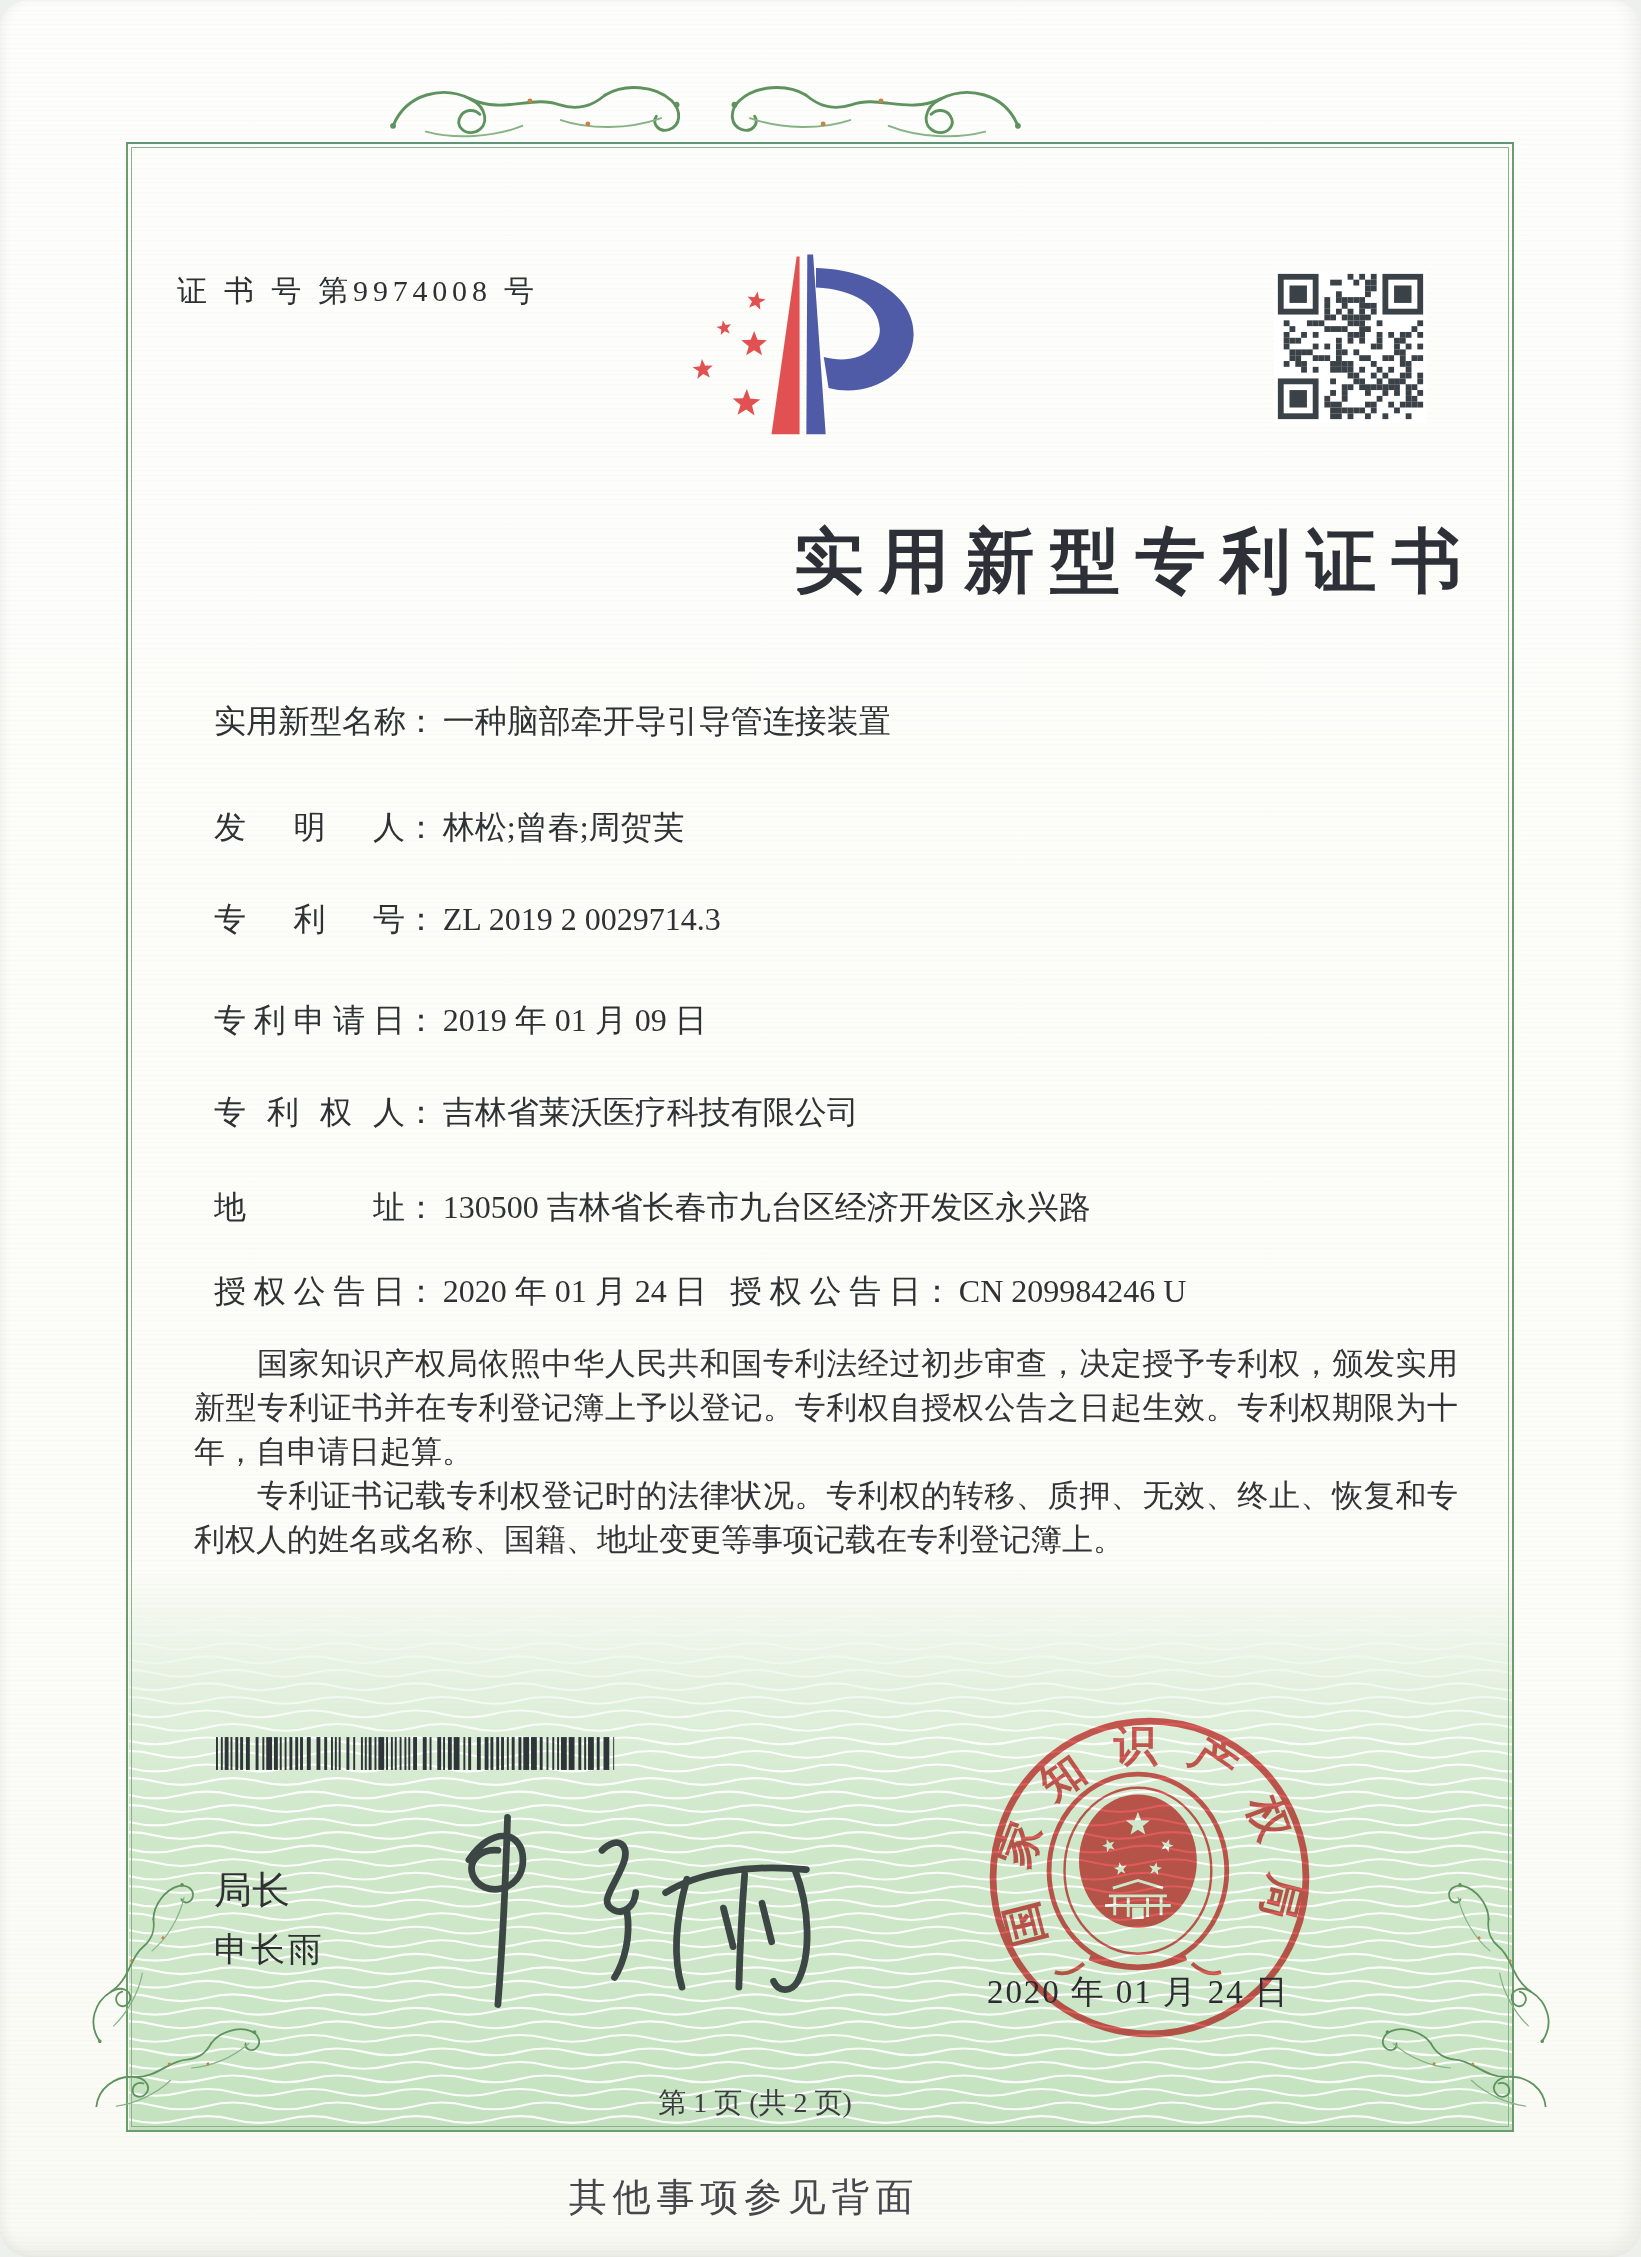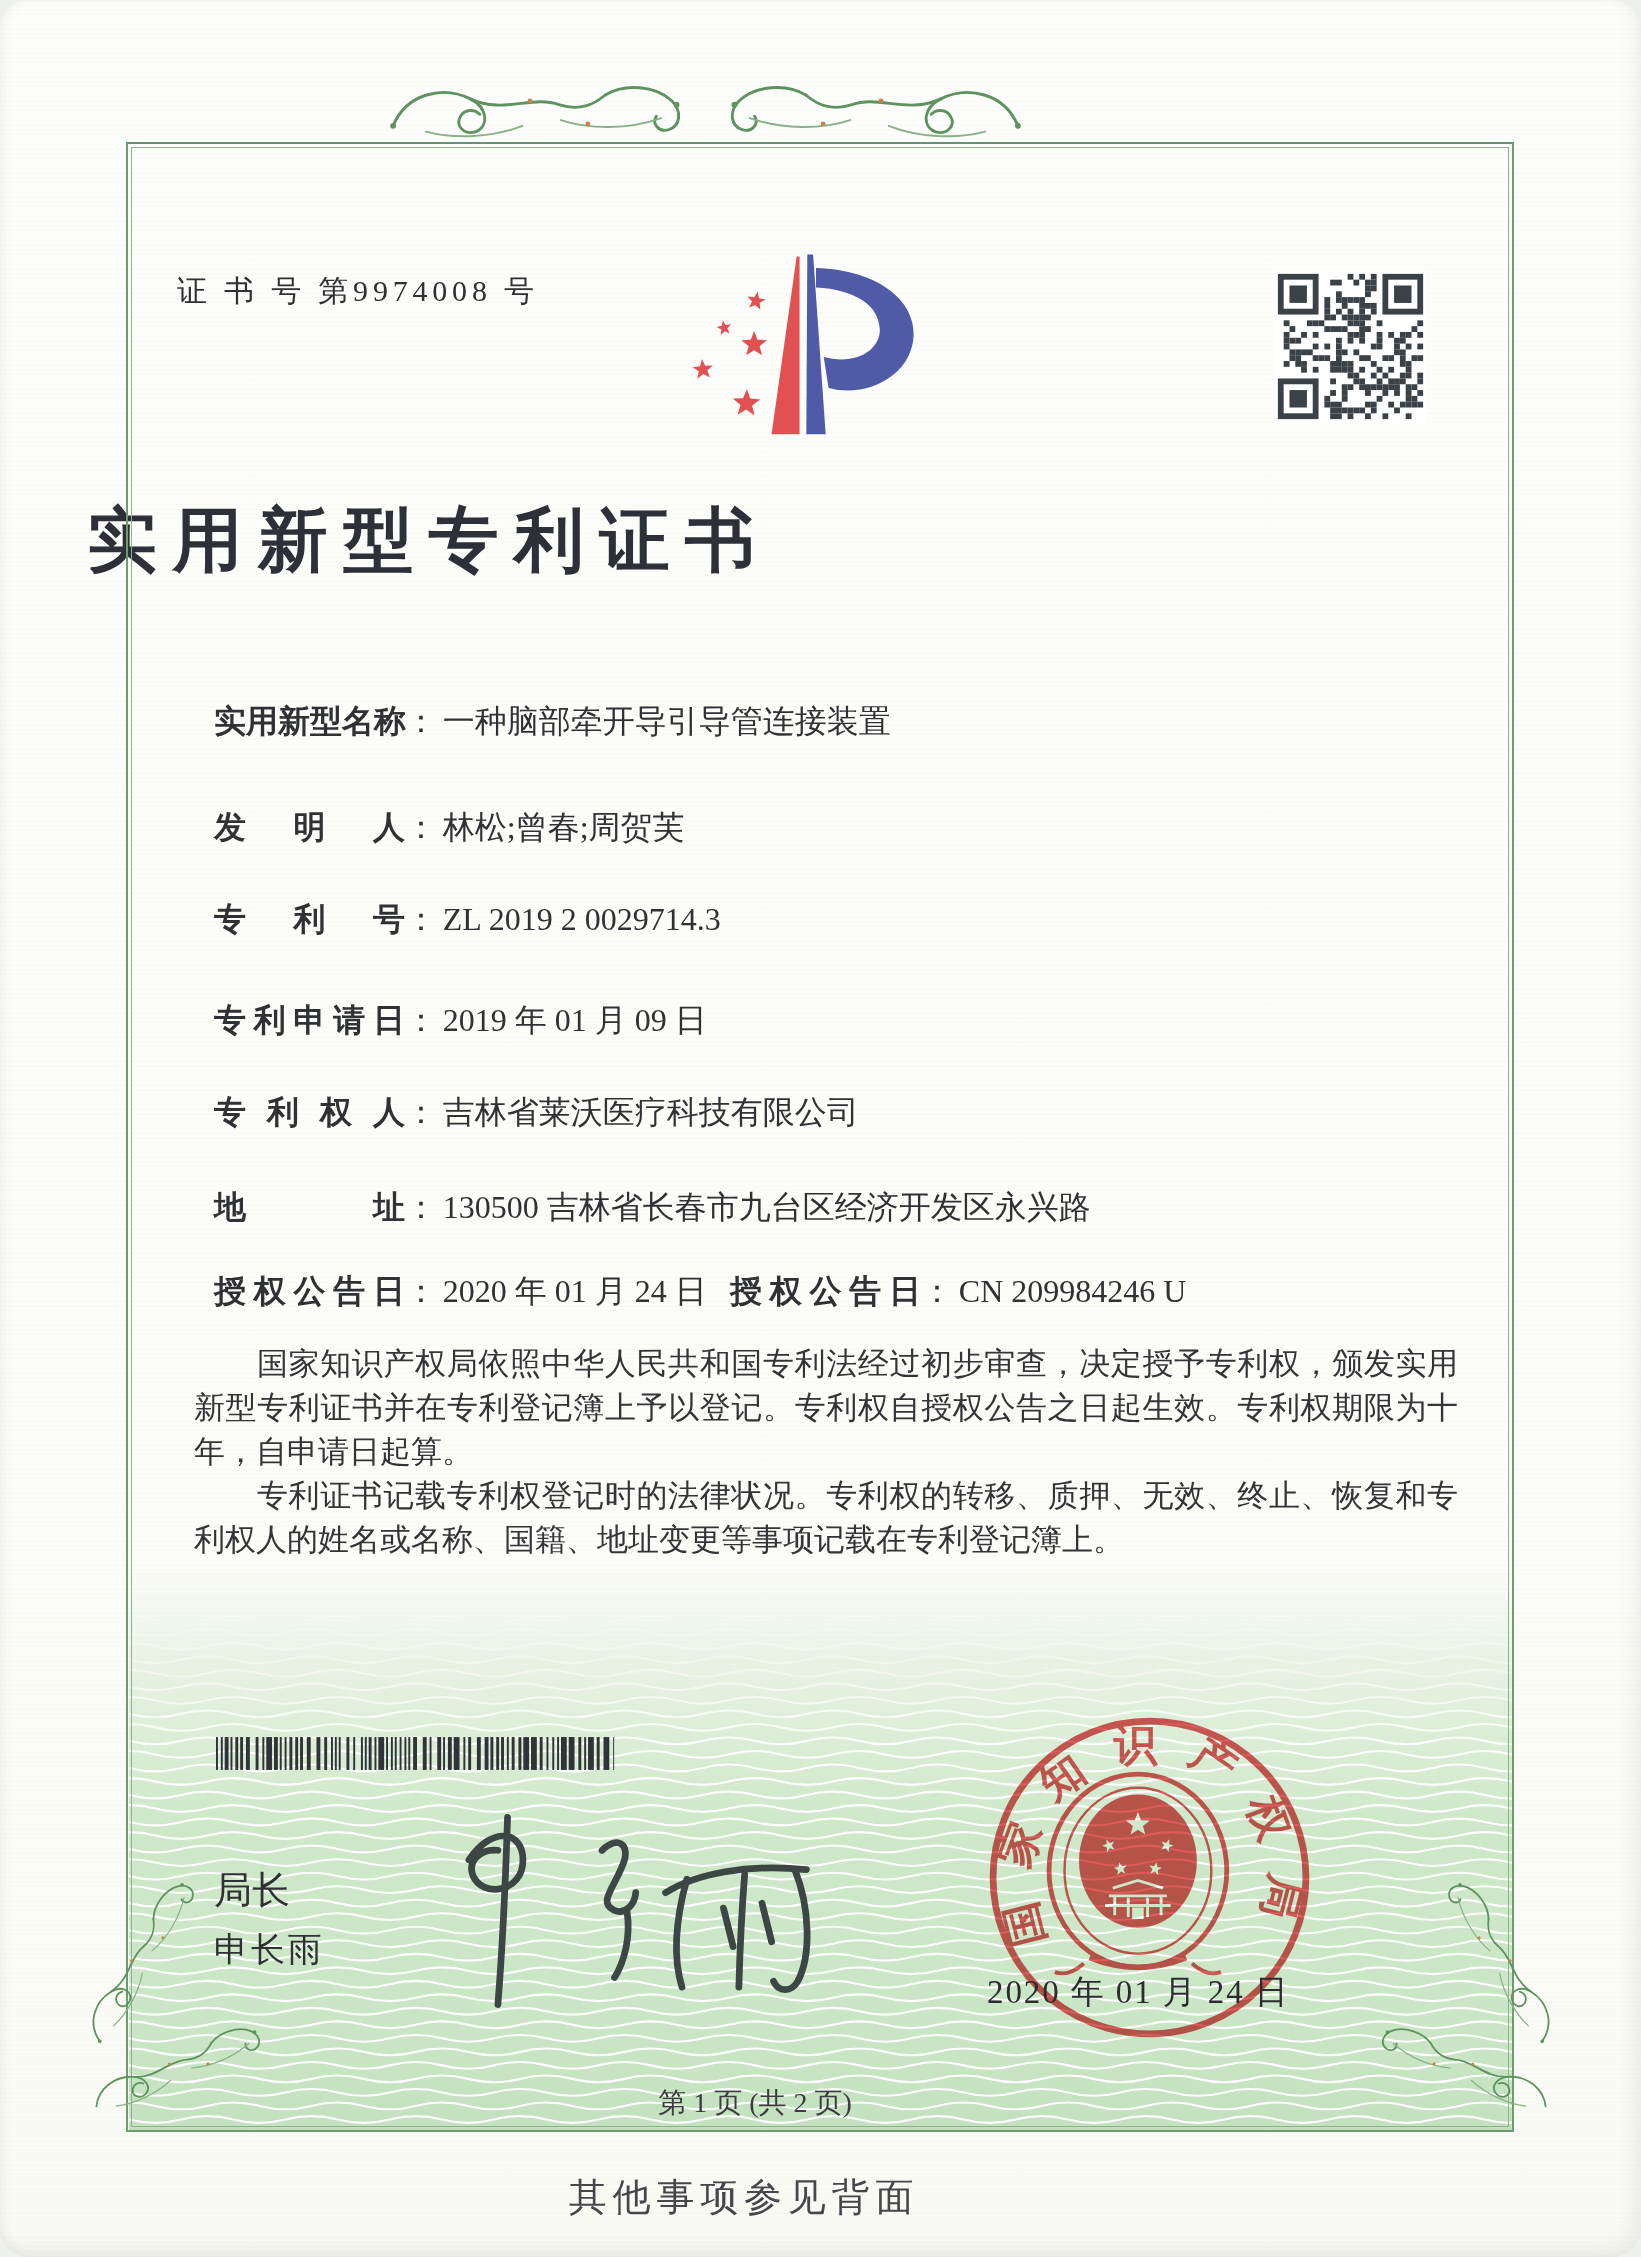--- a/index.html
+++ b/index.html
@@ -30,27 +30,27 @@
   }
   .green-band svg { position:absolute; inset:0; }
   .ornament { position:absolute; z-index:7; pointer-events:none; }
   .cert-no {
     position:absolute; left:177px; top:271px; z-index:5;
     font-size:30px; letter-spacing:4.8px; color:#2e3034;
   }
   .logo { position:absolute; left:671px; top:241px; width:261px; height:203px; z-index:5; }
   .qr { position:absolute; left:1274px; top:270px; width:153px; height:153px; z-index:5; }
   .title {
-    position:absolute; left:87px; top:494px; width:1390px; z-index:5;
-    text-align:left; font-size:70px; font-weight:700; letter-spacing:15.4px; color:#2e3038;
+    position:absolute; left:87px; top:515px; width:1390px; z-index:5;
+    text-align:right; font-size:70px; font-weight:700; letter-spacing:15.4px; color:#2e3038;
   }
   .f-row { position:absolute; left:214px; z-index:5; font-size:32px; color:#2f3135; white-space:nowrap; }
   .f-label {
     display:inline-block; width:191px; text-align:justify; text-align-last:justify;
-    text-justify:inter-character; vertical-align:bottom;font-weight:bold;
+    text-justify:inter-character; vertical-align:bottom;
   }
   .f-colon { display:inline-block; }
   .f-value { margin-left:5.8px; }
   .f-grant2 { position:absolute; left:516px; top:0; white-space:nowrap; }
   .body-text {
     position:absolute; left:182px; top:1342px; width:1276px; z-index:5;
     font-size:31px; line-height:44px; color:#333338; text-align:justify; text-justify:inter-ideograph;
   }
   .body-text p { text-indent:63px;margin-left:12px; }
   .barcode { position:absolute; left:216px; top:1735px; width:402px; height:37px; z-index:5; }

